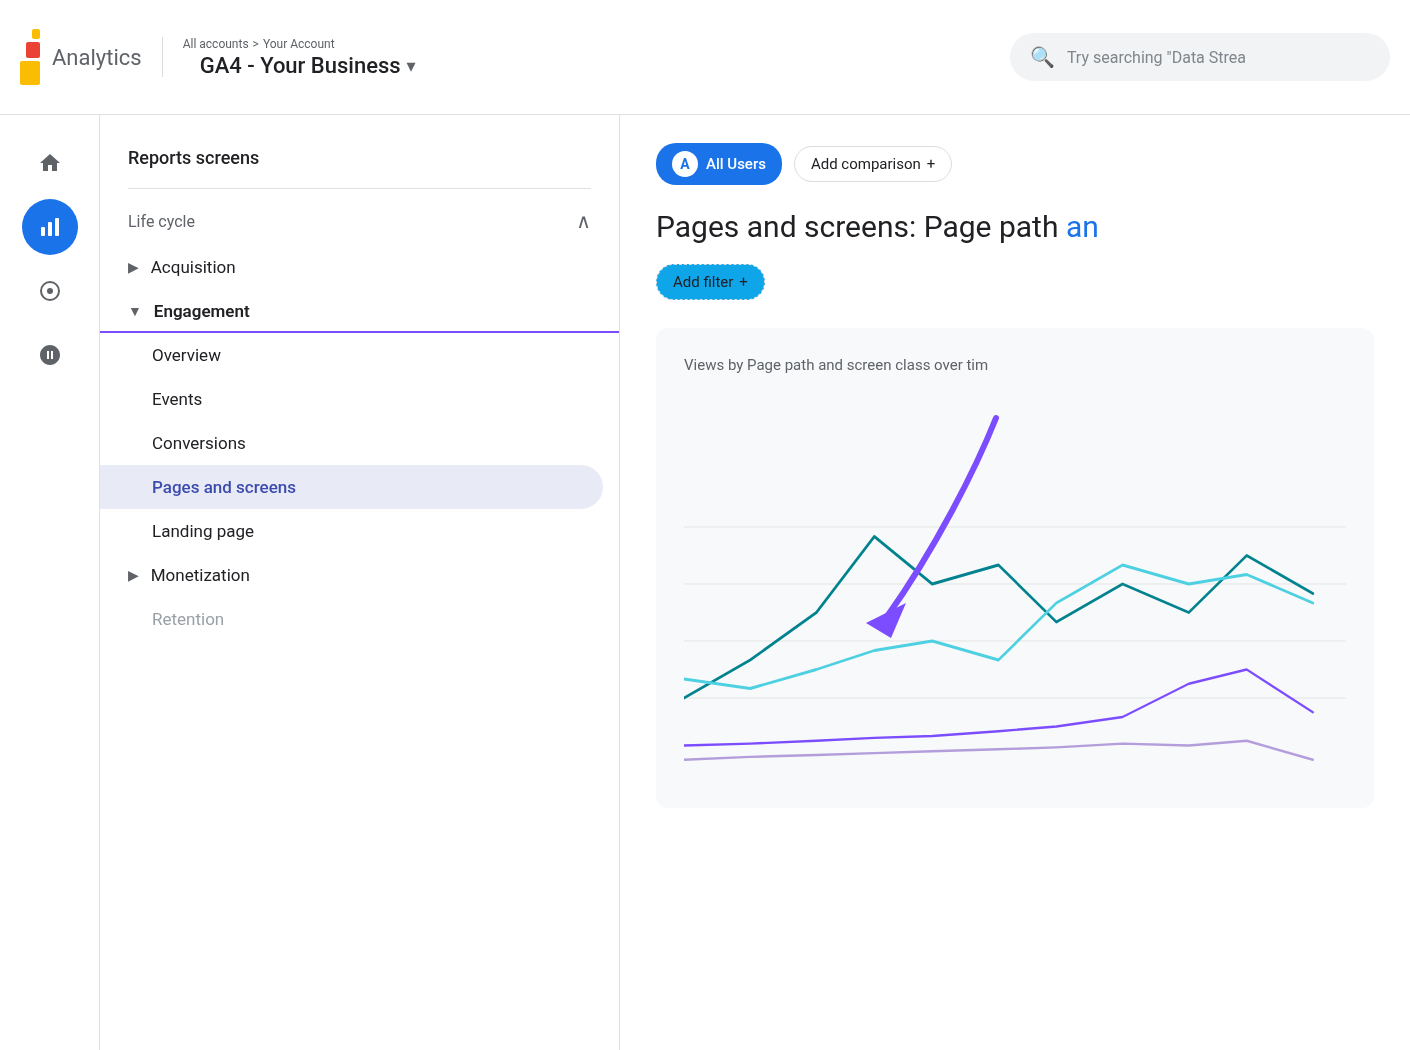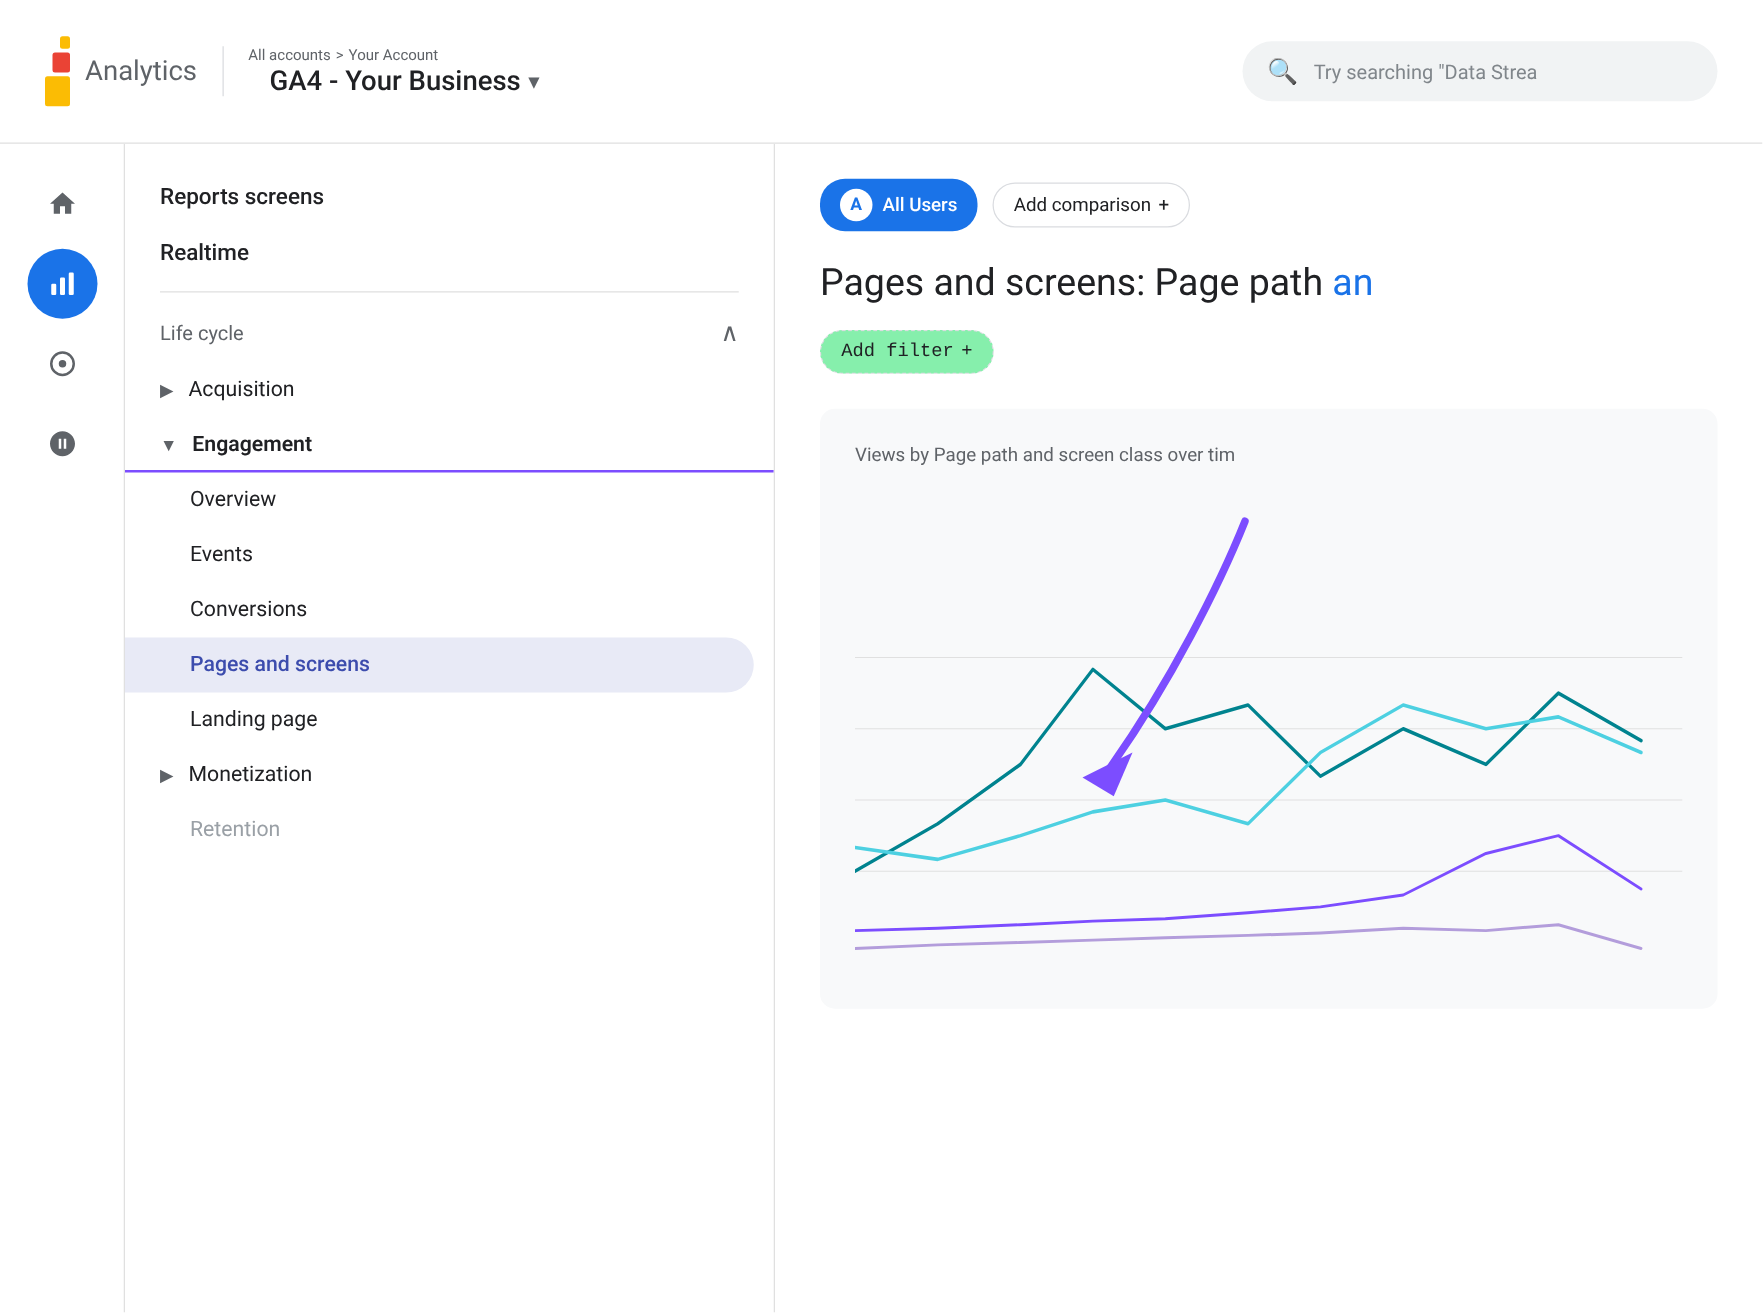--- a/index.html
+++ b/index.html
@@ -12,21 +12,21 @@
       width: 1410px;
       height: 1050px;
     }
 
     
     .top-header {
       display: flex;
       align-items: center;
       height: 115px;
       border-bottom: 1px solid #e0e0e0;
-      padding: 0 36px;
+      padding: 0 20px;
       background: #fff;
       position: relative;
     }
     .logo-area {
       display: flex;
       align-items: center;
       gap: 12px;
       min-width: 120px;
     }
     .logo-icon {
@@ -273,24 +273,23 @@
     .add-filter-btn {
       display: flex;
       align-items: center;
       gap: 6px;
       border: 1.5px dashed #dadce0;
       border-radius: 20px;
       padding: 8px 16px;
       font-size: 15px;
       color: #202124;
       cursor: pointer;
-      background: #86efac;
+      background: #0ea5e9;
       margin-bottom: 28px;
       width: fit-content;
-      font-family: Liberation Mono, monospace;
     }
 
     
     .chart-container {
       background: #f8f9fa;
       border-radius: 12px;
       padding: 28px;
       height: 480px;
       position: relative;
       overflow: hidden;
@@ -365,21 +364,20 @@
     </div>
     <div class="icon-nav-item">
       <svg width="24" height="24" viewBox="0 0 24 24" fill="none" xmlns="http://www.w3.org/2000/svg">
         <path d="M12 2C6.48 2 2 6.48 2 12s4.48 10 10 10 10-4.48 10-10S17.52 2 12 2zm-1 14H9V8h2v8zm4 0h-2V8h2v8z" fill="#5f6368"></path>
       </svg>
     </div>
   </div>
 
   <div class="sidebar">
     <div class="sidebar-section-title">Reports screens</div>
-    <div class="sidebar-section-title">Realtime</div>
     <div class="sidebar-divider"></div>
 
     <div class="lifecycle-header">
       <span class="lifecycle-label">Life cycle</span>
       <span class="lifecycle-chevron">∧</span>
     </div>
 
     <div class="nav-item">
       <span class="nav-arrow">▶</span>
       <span>Acquisition</span>

